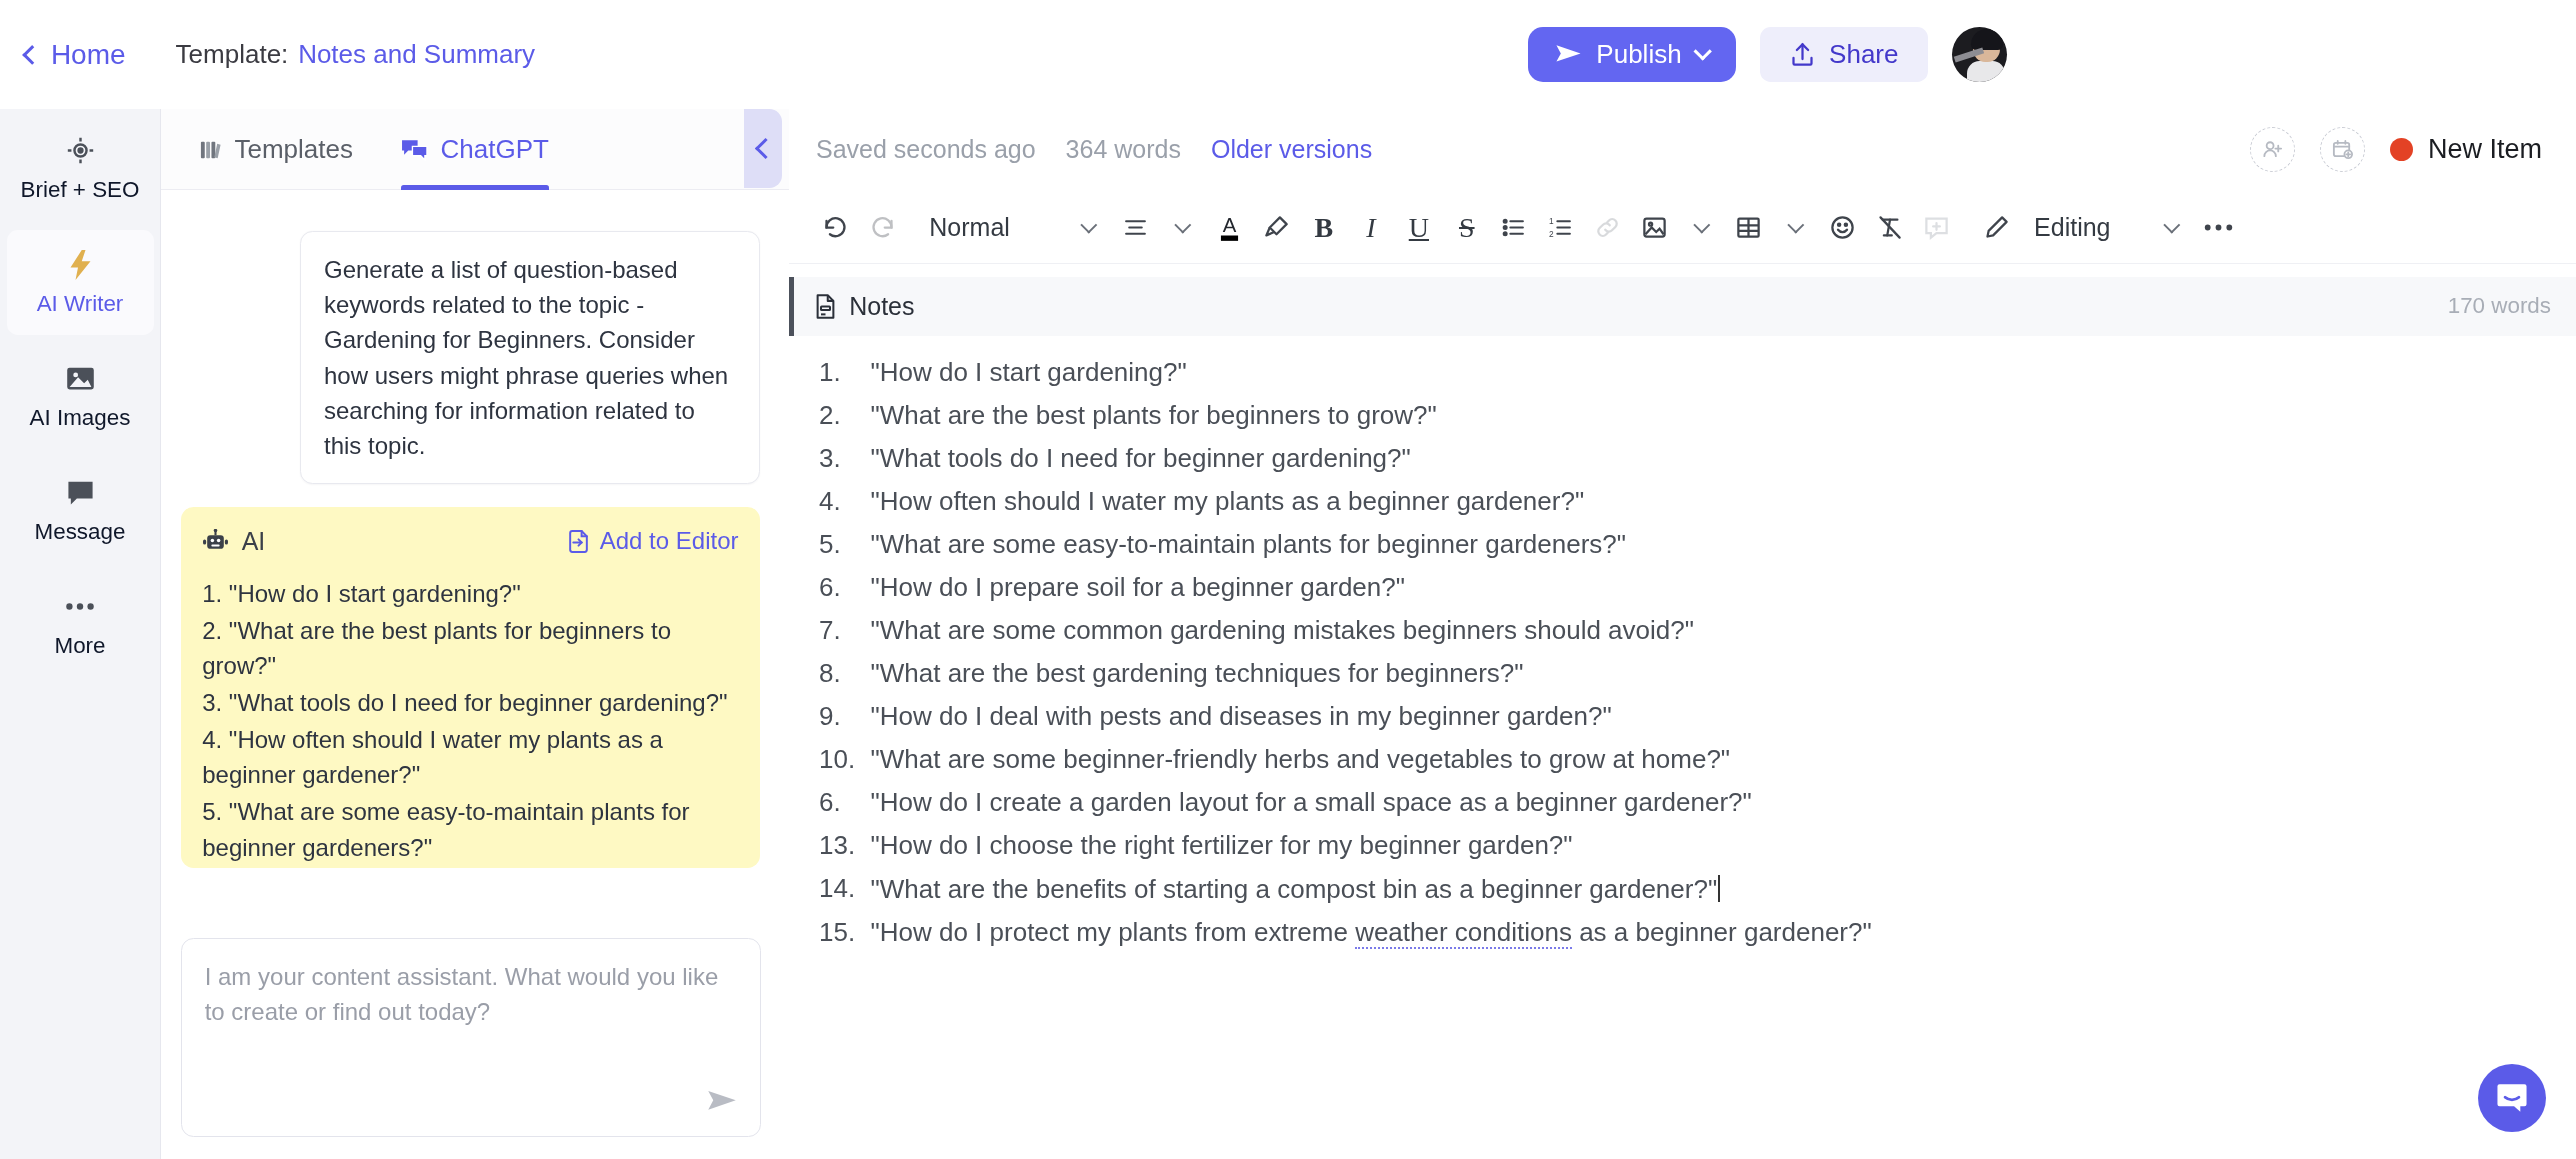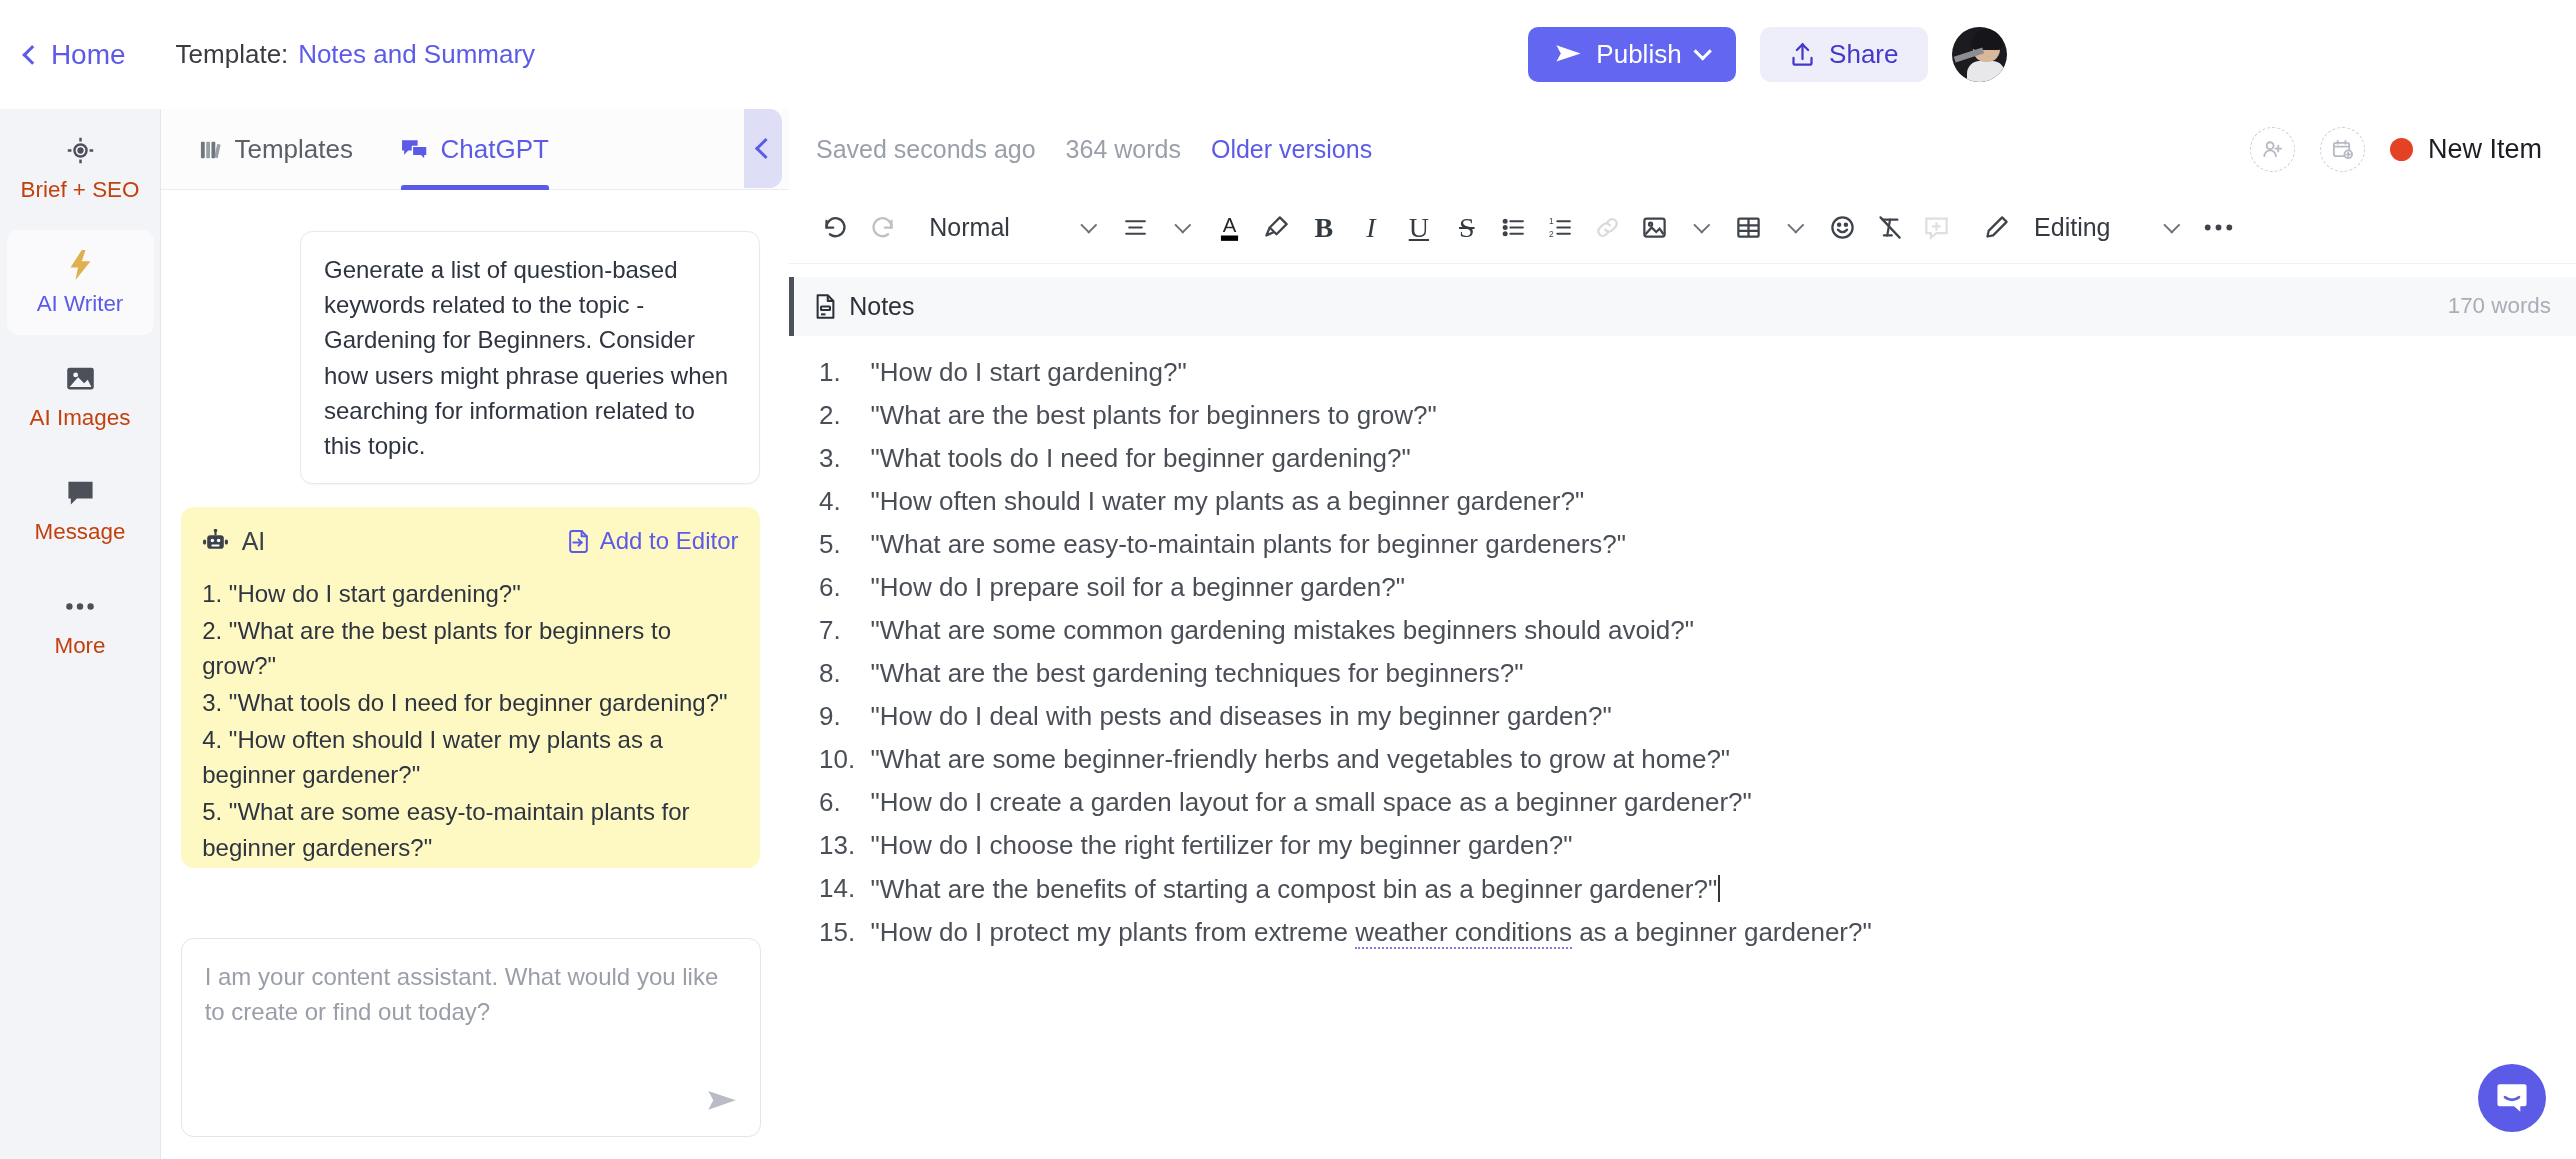--- a/index.html
+++ b/index.html
@@ -26,21 +26,21 @@
   .template-label {
     margin-left: 50px;
     font-size: 26px; color: #3b3b42; display: flex; gap: 9.8px; align-items: baseline;
   }
   .template-name { color: #5B5BE8; }
   .topbar-right {
     margin-left: auto; margin-right: 29px;
     display: flex; align-items: center; gap: 24px;
   }
   .btn-publish {
-    background: #6366F1; color: #fff; border: none; border-radius: 10px;
+    background: #6366F1; color: #fff; border: none; border-radius: 15px;
     height: 55px; padding: 0 27px;
     display: flex; align-items: center; gap: 14.3px;
     font-size: 26px; font-family: inherit; cursor: pointer;
   }
   .btn-share {
     background: #EEEEFB; color: #4338ca; border: none; border-radius: 10.7px;
     height: 55px; padding: 0 29.5px;
     display: flex; align-items: center; gap: 14.3px;
     font-size: 26px; font-family: inherit; cursor: pointer;
   }
@@ -61,21 +61,21 @@
     border-right: 0.9px solid #E6E7EE;
     padding-top: 7.2px;
   }
   .rail-item {
     width: 147px; margin: 0 auto 9px auto;
     padding: 19.7px 3.6px 18px 3.6px;
     border-radius: 10.7px;
     display: flex; flex-direction: column; align-items: center; gap: 12.5px;
     cursor: pointer;
   }
-  .rail-item .lbl { font-size: 22.4px; color: #c2410c; text-align:center; line-height:1.1; }
+  .rail-item .lbl { font-size: 22.4px; color: #0f172a; text-align:center; line-height:1.1; }
   .rail-item.active { background: #FAFAFD; }
   .rail-item.active .lbl { color: #5B5BE8; }
   .rail-ico { height: 30px; display:flex; align-items:center; justify-content:center; }
 
   
   .chatpanel {
     position: absolute; top: 109px; left: 161px; width: 628px; height: 1050px;
     background: #FFFFFF;
   }
   .chat-tabs {

